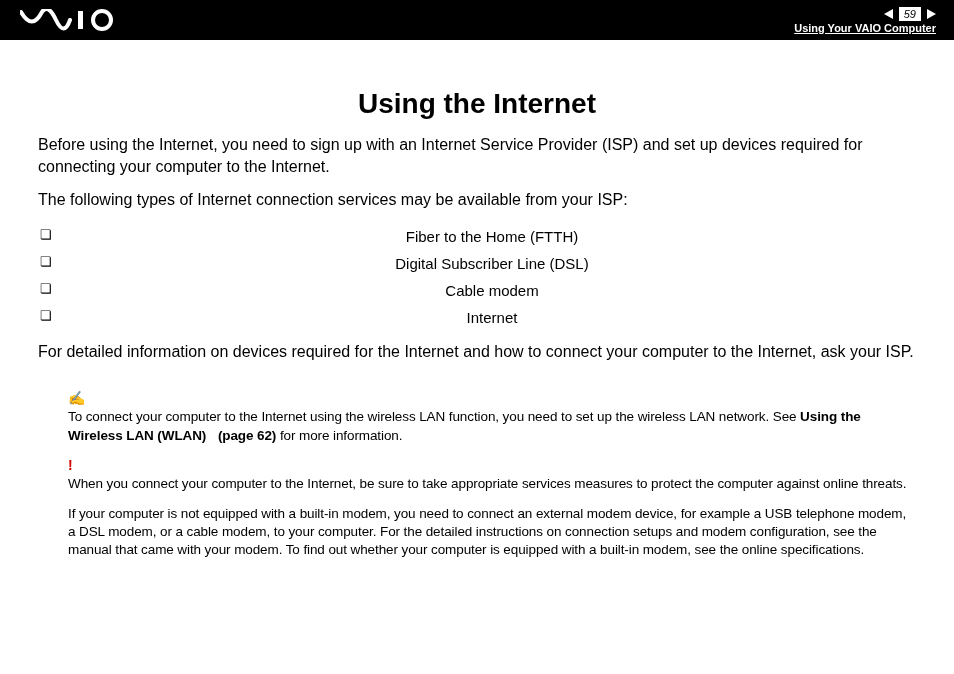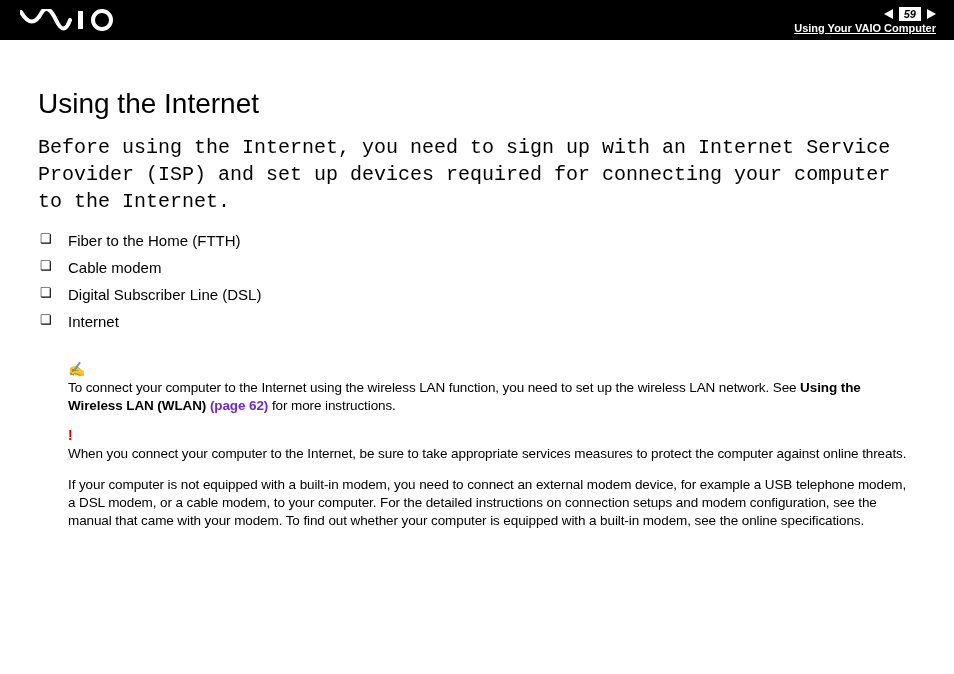--- a/index.html
+++ b/index.html
@@ -30,21 +30,21 @@
     flex-direction: column;
     align-items: flex-end;
     gap: 1px;
   }
   .page-nav {
     display: flex;
     align-items: center;
     gap: 6px;
     font-size: 11px;
     font-style: italic;
-    font-weight: bold;
+    font-weight: normal;
   }
   .arrow-left, .arrow-right {
     width: 0; height: 0;
     border-top: 5px solid transparent;
     border-bottom: 5px solid transparent;
   }
   .arrow-left { border-right: 9px solid #fff; }
   .arrow-right { border-left: 9px solid #fff; }
   .page-num {
     background: #fff;
@@ -56,32 +56,33 @@
   .section-name {
     font-size: 11px;
     font-weight: bold;
     text-decoration: underline;
   }
   .content {
     padding: 48px 38px 20px 38px;
   }
   h1 {
     font-size: 28px;
-    font-weight: normal;
+    font-weight: bold;
     margin-bottom: 14px;
+    text-align: center;
   }
   .para {
-    font-size: 20px;
+    font-size: 16px;
     line-height: 1.35;
     margin-bottom: 12px;
-    font-family: Liberation Mono, monospace;
   }
   .bullets {
     list-style: none;
     margin: 4px 0 10px 0;
+    text-align: center;
   }
   .bullets li {
     font-size: 15px;
     padding: 5px 0 5px 30px;
     position: relative;
   }
   .bullets li::before {
     content: "❏";
     position: absolute;
     left: 2px;
@@ -99,21 +100,21 @@
   }
   .note-icon.warn { color: #d00000; font-weight: bold; }
   .note-text {
     font-size: 13.5px;
     line-height: 1.35;
     margin-bottom: 12px;
     font-family: Arial, Helvetica, sans-serif;
     font-stretch: condensed;
     letter-spacing: -0.1px;
   }
-  .link { color: #6d28d9; font-weight: bold; }
+  .link { color: #000000; font-weight: bold; margin-left: 8px; }
   .bold { font-weight: bold; }
 </style>
 </head>
 <body>
 
 <div class="header">
   <div class="logo">
     <svg width="110" height="22" viewBox="0 0 110 22" fill="none">
       <path d="M1 3 Q12 22 22 3 Q28 -6 36 11 Q44 28 50 11" stroke="#fff" stroke-width="4" fill="none" stroke-linecap="round"></path>
       <rect x="58" y="2" width="5" height="18" fill="#fff"></rect>
@@ -126,29 +127,31 @@
       <span class="page-num">59</span>
       <div class="arrow-right"></div>
     </div>
     <div class="section-name">Using Your VAIO Computer</div>
   </div>
 </div>
 
 <div class="content">
   <h1>Using the Internet</h1>
   <p class="para">Before using the Internet, you need to sign up with an Internet Service Provider (ISP) and set up devices required for connecting your computer to the Internet.</p>
+  <p class="para">The following types of Internet connection services may be available from your ISP:</p>
   <ul class="bullets">
     <li>Fiber to the Home (FTTH)</li>
+    <li>Digital Subscriber Line (DSL)</li>
     <li>Cable modem</li>
-    <li>Digital Subscriber Line (DSL)</li>
     <li>Internet</li>
   </ul>
+  <p class="para">For detailed information on devices required for the Internet and how to connect your computer to the Internet, ask your ISP.</p>
 
   <div class="notes">
     <div class="note-icon">✍</div>
     <p class="note-text">
-      <span>To connect your computer to the Internet using the wireless LAN function, you need to set up the wireless LAN network. See </span><span class="bold">Using the Wireless LAN (WLAN) </span><span class="link">(page 62)</span><span> for more instructions.</span>
+      <span>To connect your computer to the Internet using the wireless LAN function, you need to set up the wireless LAN network. See </span><span class="bold">Using the Wireless LAN (WLAN) </span><span class="link">(page 62)</span><span> for more information.</span>
     </p>
     <div class="note-icon warn">!</div>
     <p class="note-text">When you connect your computer to the Internet, be sure to take appropriate services measures to protect the computer against online threats.</p>
     <p class="note-text">If your computer is not equipped with a built-in modem, you need to connect an external modem device, for example a USB telephone modem, a DSL modem, or a cable modem, to your computer. For the detailed instructions on connection setups and modem configuration, see the manual that came with your modem. To find out whether your computer is equipped with a built-in modem, see the online specifications.</p>
   </div>
 </div>
 
 </body></html>

